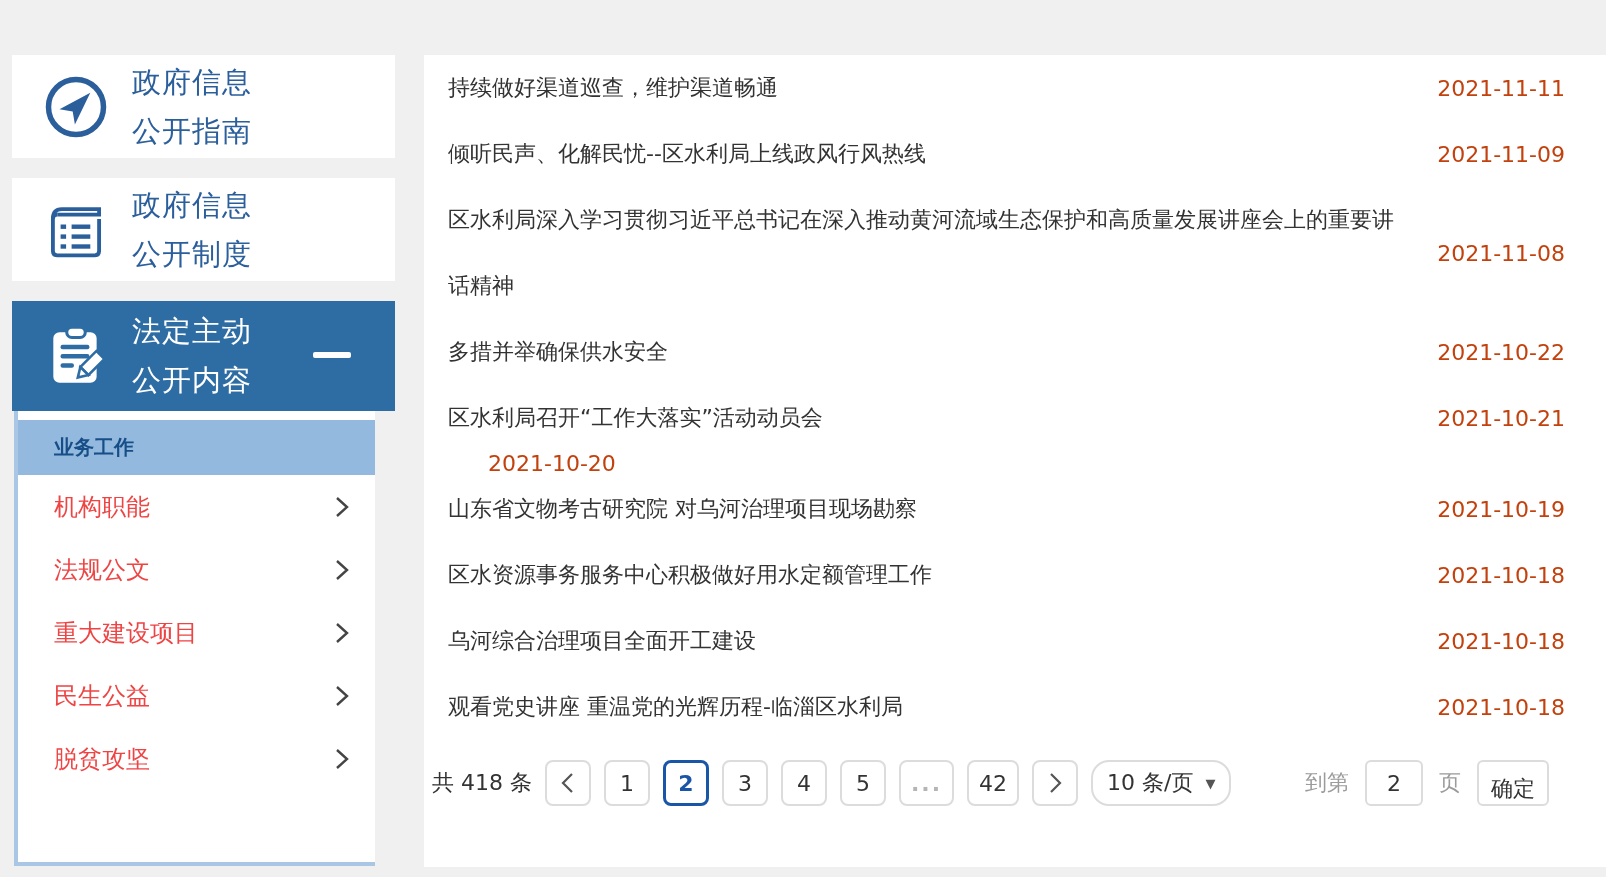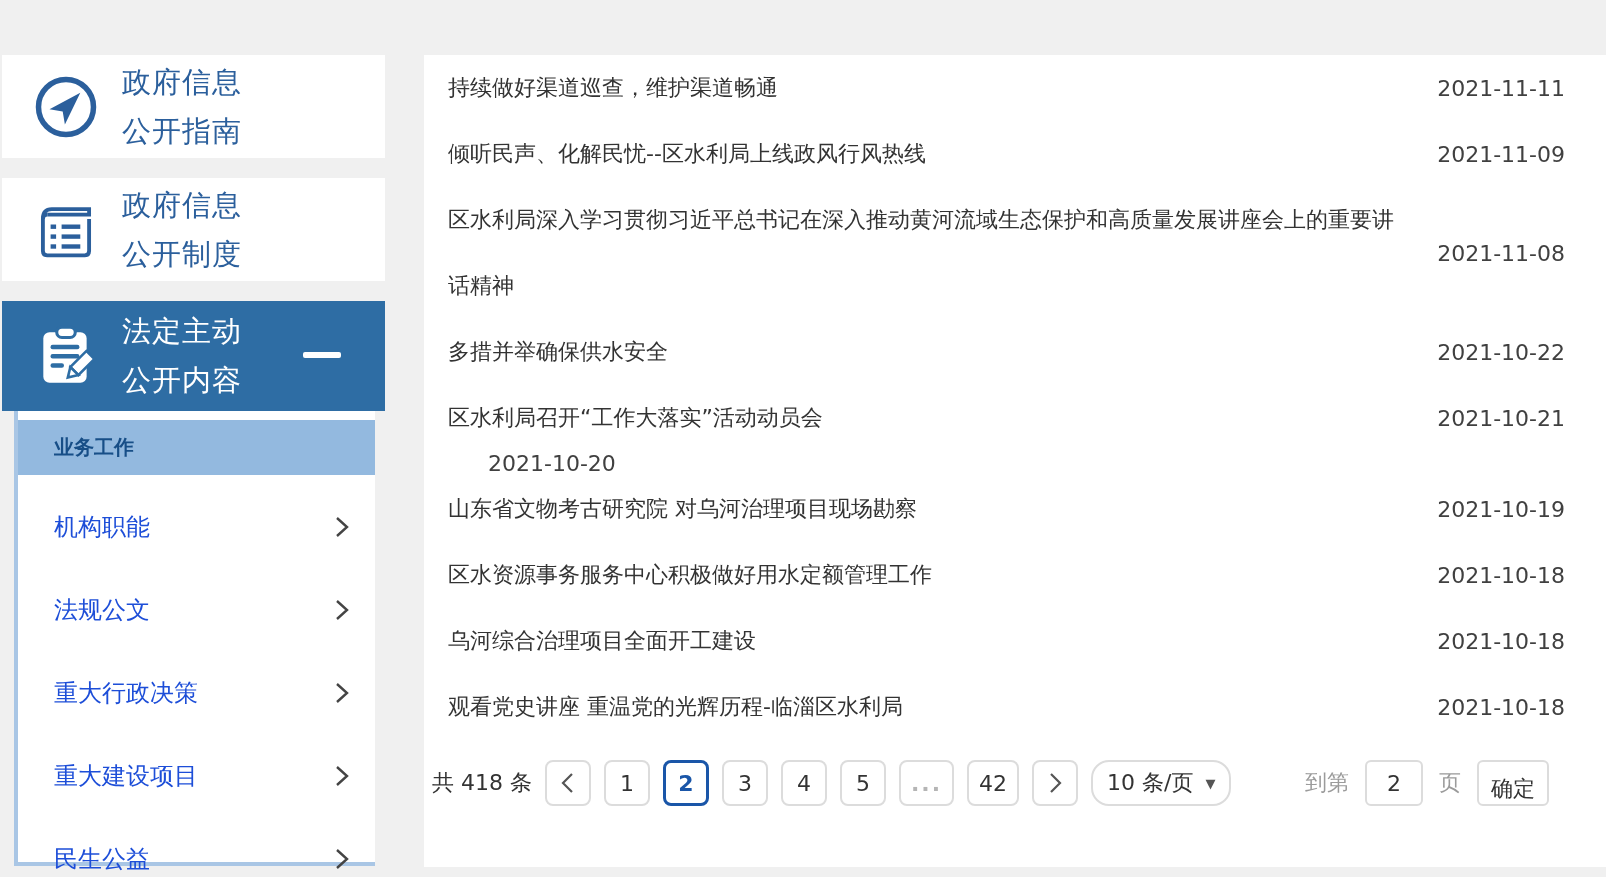--- a/index.html
+++ b/index.html
@@ -1,44 +1,44 @@
 <!DOCTYPE html>
 <html><head>
 <meta charset="utf-8">
 <style>
   * { margin:0; padding:0; box-sizing:border-box; }
   html,body { background:#f0f0f0; }
   body { font-family:"DejaVu Sans","Liberation Sans",sans-serif; }
   .page { position:relative; width:1606px; height:877px; background:#f0f0f0; overflow:hidden; }
 
   
-  .side-card { position:absolute; left:2px; width:383px; height:103px; background:#ffffff;
+  .side-card { position:absolute; left:12px; width:383px; height:103px; background:#ffffff;
                display:flex; align-items:center; padding-left:30px; cursor:pointer; }
   .side-card.c1 { top:55px; }
   .side-card.c2 { top:178px; }
   .side-card.c3 { top:301px; height:110px; background:#2e6da4; }
   .side-icon { width:68px; height:68px; flex:none; display:flex; align-items:center; justify-content:center; }
   .side-label { margin-left:22px; font-size:29px; line-height:49px; color:#2b5f9c; letter-spacing:1px; }
   .side-card.c3 .side-label { color:#ffffff; }
   .minus-bar { position:absolute; right:44px; top:51px; width:38px; height:6px; background:#ffffff; border-radius:2px; }
 
   .submenu { position:absolute; left:14px; top:411px; width:361px; height:455px; background:#ffffff;
              border-left:4px solid #a9c6e5; border-bottom:4px solid #a9c6e5; padding-top:9px; }
   .submenu-active { height:55px; background:#93b9df; color:#174e87; font-weight:700; font-size:20px;
                     display:flex; align-items:center; padding-left:36px; cursor:pointer; }
   .submenu-item { height:63px; display:flex; align-items:center; justify-content:space-between;
-                  padding:0 26px 0 36px; font-size:24px; color:#1d4ed8; cursor:pointer;margin-top:20px; }
+                  padding:0 26px 0 36px; font-size:24px; color:#ef4444; cursor:pointer; }
   .submenu-item svg { flex:none; }
 
   
   .content { position:absolute; left:424px; top:55px; width:1198px; height:812px; background:#ffffff; }
   .news-list { list-style:none; }
   .news-item { display:flex; align-items:center; padding:0 57px 0 24px; cursor:pointer; }
   .news-title { flex:1; font-size:22px; line-height:66px; color:#333333; }
-  .news-date { margin-left:40px; font-size:22px; color:#404040; white-space:nowrap; }
+  .news-date { margin-left:40px; font-size:22px; color:#c2410c; white-space:nowrap; }
 
   
   .pagination { display:flex; align-items:center; height:86px; padding:0 73px 0 8px; column-gap:13px; }
   .total { font-size:22px; color:#333333; white-space:nowrap; }
   .pg-btn { height:46px; min-width:46px; padding:0 10px; background:#ffffff; border:2px solid #dcdcdc;
             border-radius:8px; font-size:22px; color:#333333; display:inline-flex; align-items:center;
             justify-content:center; cursor:pointer; font-family:inherit; }
   .pg-btn.active { border:3px solid #1a56a8; color:#1a56a8; font-weight:700; }
   .pg-btn.dots { color:#b5b5b5; letter-spacing:2px; font-weight:700; }
   .page-size { height:46px; border:2px solid #dcdcdc; border-radius:18px; background:#ffffff;
@@ -123,26 +123,20 @@
             <polyline points="2,3 12,12 2,21" fill="none" stroke="#444444" stroke-width="2.4"></polyline>
           </svg>
       </div>
       <div class="submenu-item">
         <span>法规公文</span>
         <svg width="14" height="24" viewBox="0 0 14 24">
             <polyline points="2,3 12,12 2,21" fill="none" stroke="#444444" stroke-width="2.4"></polyline>
           </svg>
       </div>
       <div class="submenu-item">
-        <span>重大行政决策</span>
-        <svg width="14" height="24" viewBox="0 0 14 24">
-            <polyline points="2,3 12,12 2,21" fill="none" stroke="#444444" stroke-width="2.4"></polyline>
-          </svg>
-      </div>
-      <div class="submenu-item">
         <span>重大建设项目</span>
         <svg width="14" height="24" viewBox="0 0 14 24">
             <polyline points="2,3 12,12 2,21" fill="none" stroke="#444444" stroke-width="2.4"></polyline>
           </svg>
       </div>
       <div class="submenu-item">
         <span>民生公益</span>
         <svg width="14" height="24" viewBox="0 0 14 24">
             <polyline points="2,3 12,12 2,21" fill="none" stroke="#444444" stroke-width="2.4"></polyline>
           </svg>

